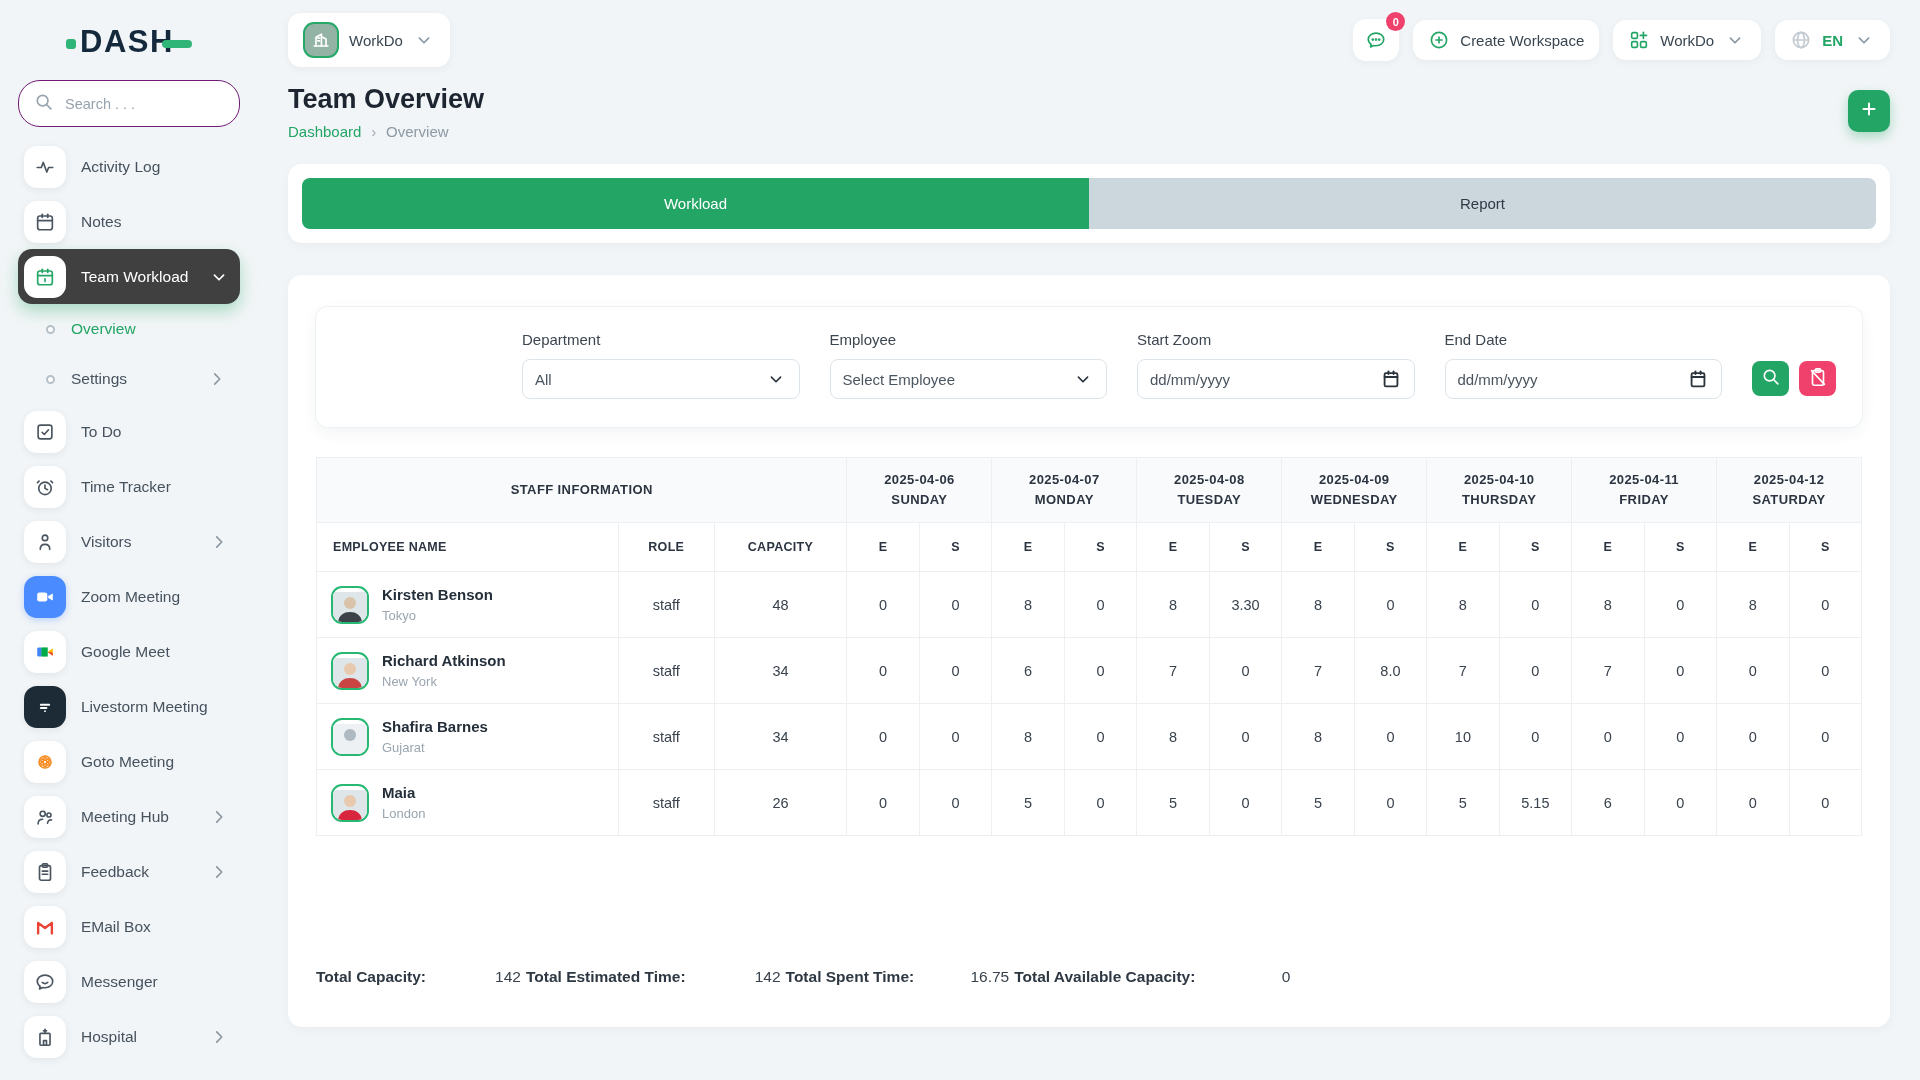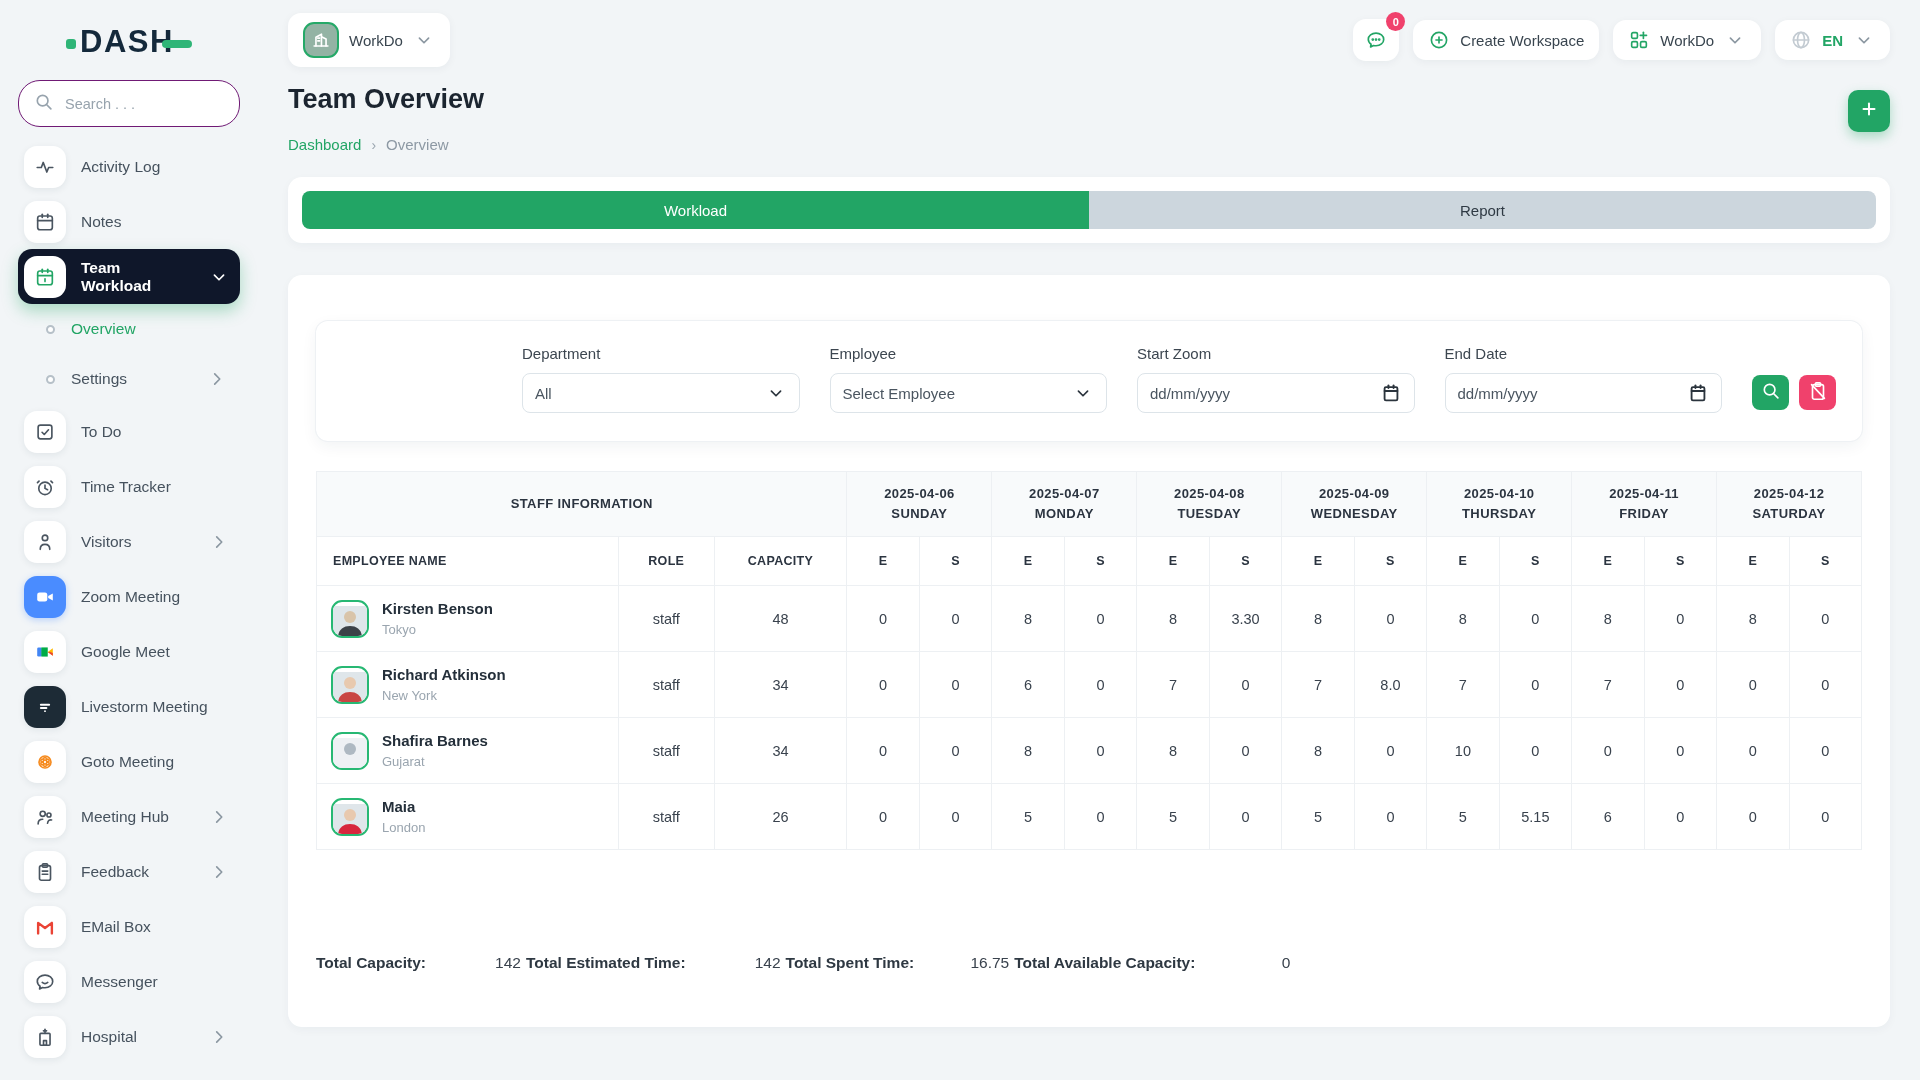--- a/index.html
+++ b/index.html
@@ -19,21 +19,21 @@
   .logo-bar { width:30px; height:8px; border-radius:4px; background:#2fb577; margin-left:-16px; margin-top:4px; }
   .search-box { display:flex; align-items:center; gap:10px; background:#fff; border:1px solid #701a75;
     border-radius:22px; padding:10px 14px; color:#97a3ad; font-size:14.5px; margin-bottom:12px; }
   .nav { display:flex; flex-direction:column; }
   .nav-item { display:flex; align-items:center; gap:15px; height:55px; padding:0 10px 0 6px;
     color:#46525e; font-size:15.5px; cursor:pointer; border-radius:14px; }
   .icon-tile { width:42px; height:42px; border-radius:13px; background:#fff; flex:0 0 42px;
     box-shadow:0 2px 7px rgba(25,45,65,.08); display:flex; align-items:center; justify-content:center; color:#4a5560; }
   .tile-zoom { background:#4a8cff; color:#fff; box-shadow:0 2px 7px rgba(74,140,255,.35); }
   .tile-dark { background:#1d2b36; color:#fff; }
-  .nav-item.active { background:#0f172a; color:#fff; font-weight:700; box-shadow:0 7px 16px rgba(34,165,101,.35); }
+  .nav-item.active { background:#404040; color:#fff; font-weight:400; box-shadow:0 7px 16px rgba(34,165,101,.35); }
   .nav-item.active .icon-tile { color:#22a565; box-shadow:none; }
   .nav-chev { margin-left:auto; color:#8b97a1; display:flex; }
   .nav-item.active .nav-chev { color:#fff; }
   .nav-sub { display:flex; align-items:center; gap:16px; height:50px; padding:0 12px 0 28px;
     font-size:15.5px; color:#46525e; cursor:pointer; }
   .bullet { width:9px; height:9px; border-radius:50%; border:2.5px solid #b6c0c8; background:#fff; }
   .nav-sub.sub-active .sub-label { color:#22a565; }
 
   
   .main { flex:1; padding:0 30px; }
@@ -46,36 +46,36 @@
   .msg-pill { position:relative; padding:10px 12px; }
   .badge { position:absolute; top:-7px; right:-6px; min-width:19px; height:19px; border-radius:10px;
     background:#f0416c; color:#fff; font-size:11px; font-weight:700; display:flex; align-items:center;
     justify-content:center; padding:0 5px; }
   .green-ic { color:#22a565; display:flex; }
   .gray-ic { color:#c3cbd2; display:flex; }
   .chev { color:#8b97a1; display:flex; }
   .lang-label { color:#22a565; font-weight:600; }
 
   .page-head { display:flex; justify-content:space-between; align-items:flex-start; margin-top:14px; }
-  .page-title { font-size:27px; font-weight:700; color:#1c2530; margin:0 0 21px; }
+  .page-title { font-size:27px; font-weight:700; color:#1c2530; margin:0 0 8px; }
   .breadcrumb { display:flex; align-items:center; gap:10px; font-size:15px; }
   .bc-link { color:#22a565; cursor:pointer; }
   .bc-sep { color:#9aa5af; font-size:14px; }
   .bc-current { color:#8d99a4; }
   .add-btn { width:42px; height:42px; border-radius:10px; background:#22a565; color:#fff;
     display:flex; align-items:center; justify-content:center; cursor:pointer;
     box-shadow:0 5px 12px rgba(34,165,101,.35); margin-top:6px; }
 
   .tabs-card { background:#fff; border-radius:14px; padding:14px; margin-top:24px; box-shadow:0 3px 10px rgba(25,45,65,.04); }
-  .tabs { display:flex; height:38px; border-radius:8px; overflow:hidden; }
+  .tabs { display:flex; height:51px; border-radius:8px; overflow:hidden; }
   .tab { flex:1; display:flex; align-items:center; justify-content:center; font-size:15px; cursor:pointer; }
   .tab-active { background:#22a565; color:#fff; }
   .tab-inactive { background:#ccd6dd; color:#2f3a44; }
 
-  .main-card { background:#fff; border-radius:14px; margin-top:32px; padding:46px 28px;
+  .main-card { background:#fff; border-radius:14px; margin-top:32px; padding:32px 28px;
     min-height:752px; box-shadow:0 3px 10px rgba(25,45,65,.04); display:flex; flex-direction:column; }
 
   .filter-card { border-radius:12px; padding:24px 26px 28px; display:flex; align-items:flex-end; gap:30px;
     box-shadow:0 0 0 1px #eef1f4, 0 5px 16px rgba(25,45,65,.06); }
   .filter-spacer { width:150px; flex:0 0 150px; }
   .field { flex:1; display:flex; flex-direction:column; gap:11px; }
   .field-label { font-size:15px; color:#3c4650; }
   .control { display:flex; align-items:center; justify-content:space-between; border:1px solid #dde4e9;
     border-radius:8px; padding:9px 12px; font-size:15px; color:#39424d; background:#fff; height:40px; cursor:pointer; }
   .control .ph { color:#4a5560; }

